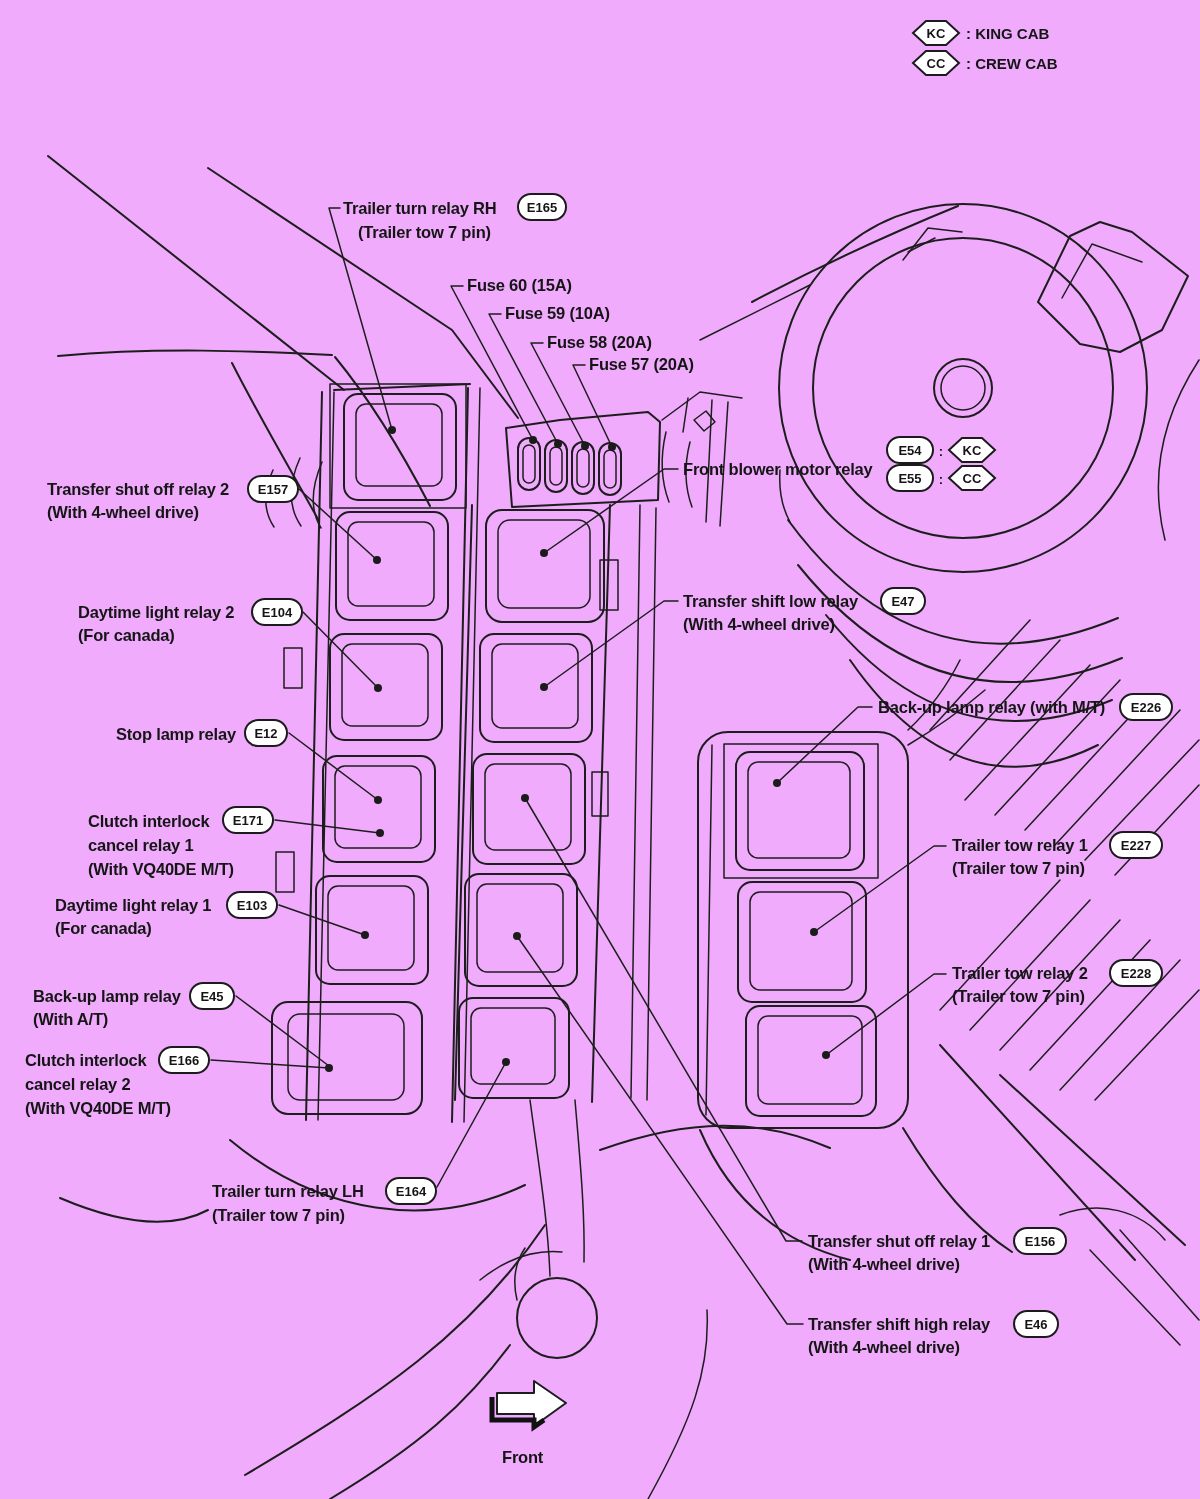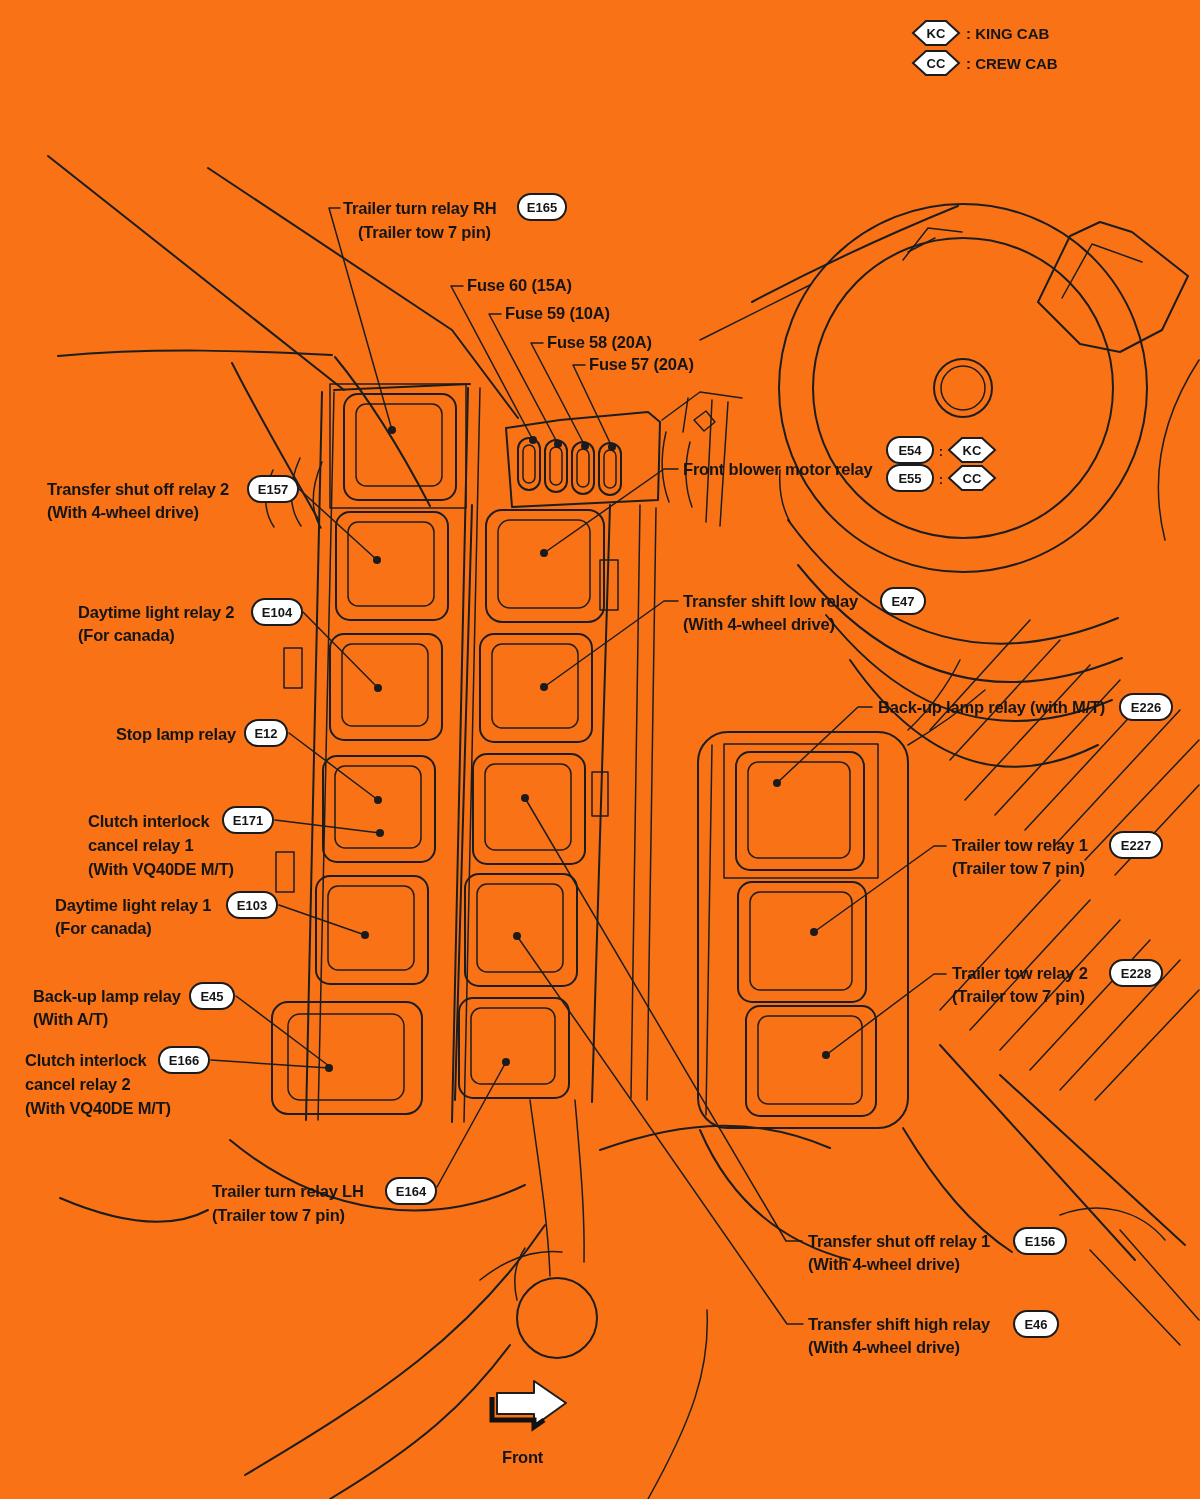--- a/index.html
+++ b/index.html
@@ -1,16 +1,16 @@
 <!DOCTYPE html>
 <html><head>
 <meta charset="utf-8">
 <style>
   html,body{margin:0;padding:0;background:#fff;}
-  #stage{position:relative;width:1200px;height:1499px;background:#f97316;overflow:hidden;
+  #stage{position:relative;width:1200px;height:1499px;background:#f0abfc;overflow:hidden;
          font-family:"Liberation Sans",sans-serif;}
   svg{position:absolute;left:0;top:0;}
   .ln{stroke:#1d1d1d;stroke-width:2;fill:none;stroke-linecap:round;stroke-linejoin:round;}
   .ln-thin{stroke:#1d1d1d;stroke-width:1.5;fill:none;stroke-linecap:round;stroke-linejoin:round;}
   .ln-thick{stroke:#111;stroke-width:5;fill:none;stroke-linecap:butt;}
   .dot{fill:#1b1b1b;stroke:none;}
   .lbl{font:bold 16.5px "Liberation Sans",sans-serif;fill:#151515;letter-spacing:-0.2px;}
   .badge{fill:#fff;stroke:#1b1b1b;stroke-width:2;}
   .badge-t{font:bold 13px "Liberation Sans",sans-serif;fill:#151515;text-anchor:middle;}
   .legend-t{font:bold 15px "Liberation Sans",sans-serif;fill:#151515;}

